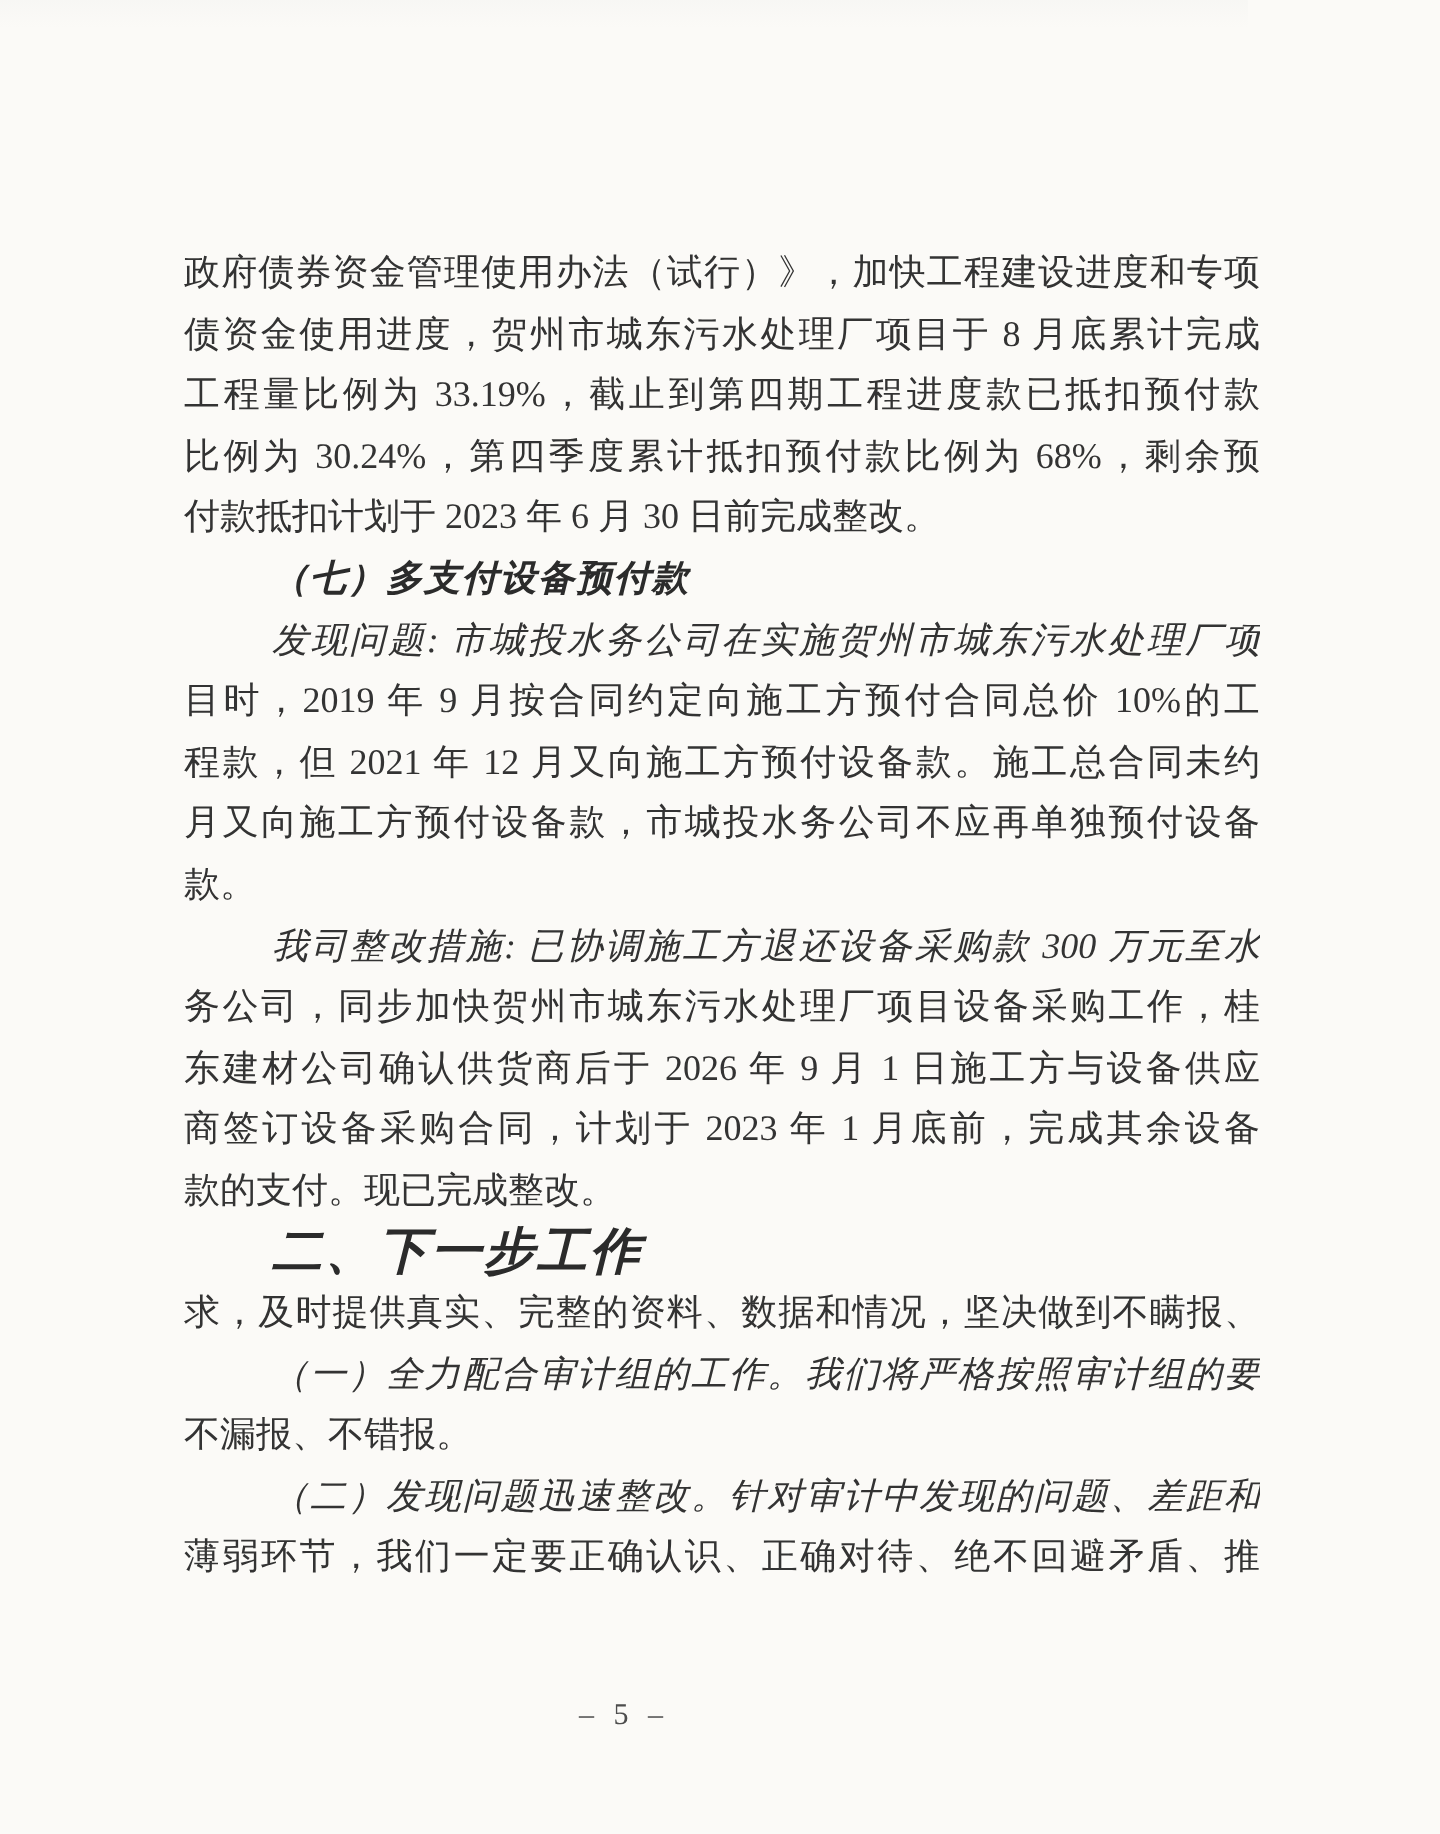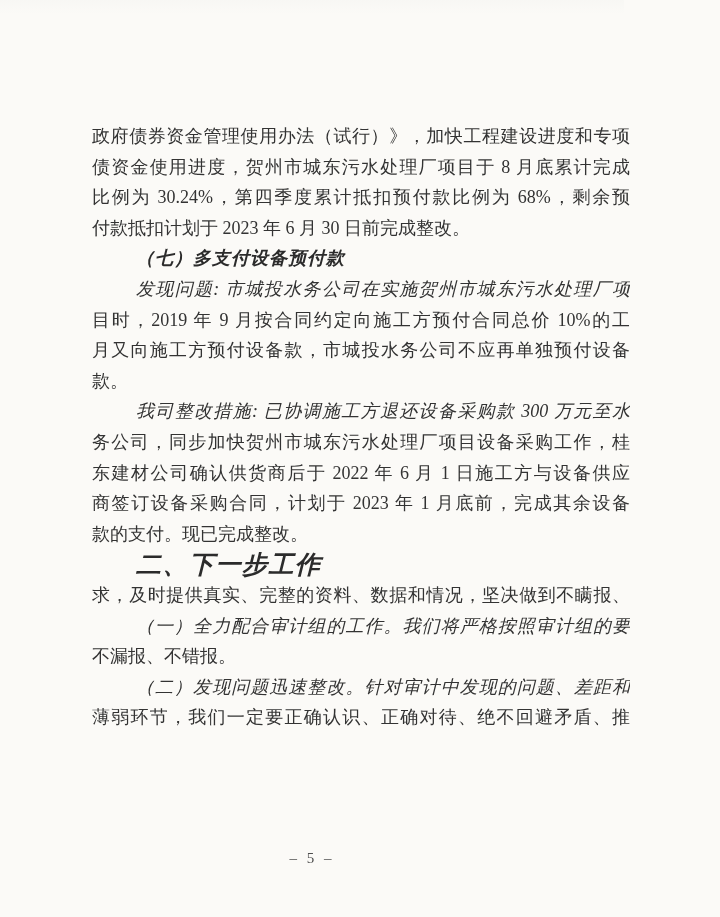--- a/index.html
+++ b/index.html
@@ -71,30 +71,32 @@
     color: #4d4d4d;
   }
 </style>
 </head>
 <body>
 
 <div class="page">
   <div class="text-block">
       <div class="line just">政府债券资金管理使用办法（试行）》，加快工程建设进度和专项</div>
       <div class="line just">债资金使用进度，贺州市城东污水处理厂项目于 8 月底累计完成</div>
+      <div class="line just">工程量比例为 33.19%，截止到第四期工程进度款已抵扣预付款</div>
       <div class="line just">比例为 30.24%，第四季度累计抵扣预付款比例为 68%，剩余预</div>
       <div class="line">付款抵扣计划于 2023 年 6 月 30 日前完成整改。</div>
       <div class="line indent heading-serif">（七）多支付设备预付款</div>
       <div class="line just indent">发现问题: 市城投水务公司在实施贺州市城东污水处理厂项</div>
       <div class="line just">目时，2019 年 9 月按合同约定向施工方预付合同总价 10%的工</div>
+      <div class="line just">程款，但 2021 年 12 月又向施工方预付设备款。施工总合同未约</div>
       <div class="line just">月又向施工方预付设备款，市城投水务公司不应再单独预付设备</div>
       <div class="line">款。</div>
       <div class="line just indent">我司整改措施: 已协调施工方退还设备采购款 300 万元至水</div>
       <div class="line just">务公司，同步加快贺州市城东污水处理厂项目设备采购工作，桂</div>
-      <div class="line just">东建材公司确认供货商后于 2022 年 6 月 1 日施工方与设备供应</div>
+      <div class="line just">东建材公司确认供货商后于 2026 年 9 月 1 日施工方与设备供应</div>
       <div class="line just">商签订设备采购合同，计划于 2023 年 1 月底前，完成其余设备</div>
       <div class="line">款的支付。现已完成整改。</div>
       <div class="line indent heading-sans">二、下一步工作</div>
       <div class="line just">求，及时提供真实、完整的资料、数据和情况，坚决做到不瞒报、</div>
       <div class="line just indent">（一）全力配合审计组的工作。我们将严格按照审计组的要</div>
       <div class="line">不漏报、不错报。</div>
       <div class="line just indent">（二）发现问题迅速整改。针对审计中发现的问题、差距和</div>
       <div class="line just">薄弱环节，我们一定要正确认识、正确对待、绝不回避矛盾、推</div>
     </div>
   <div class="footer">– 5 –</div>

